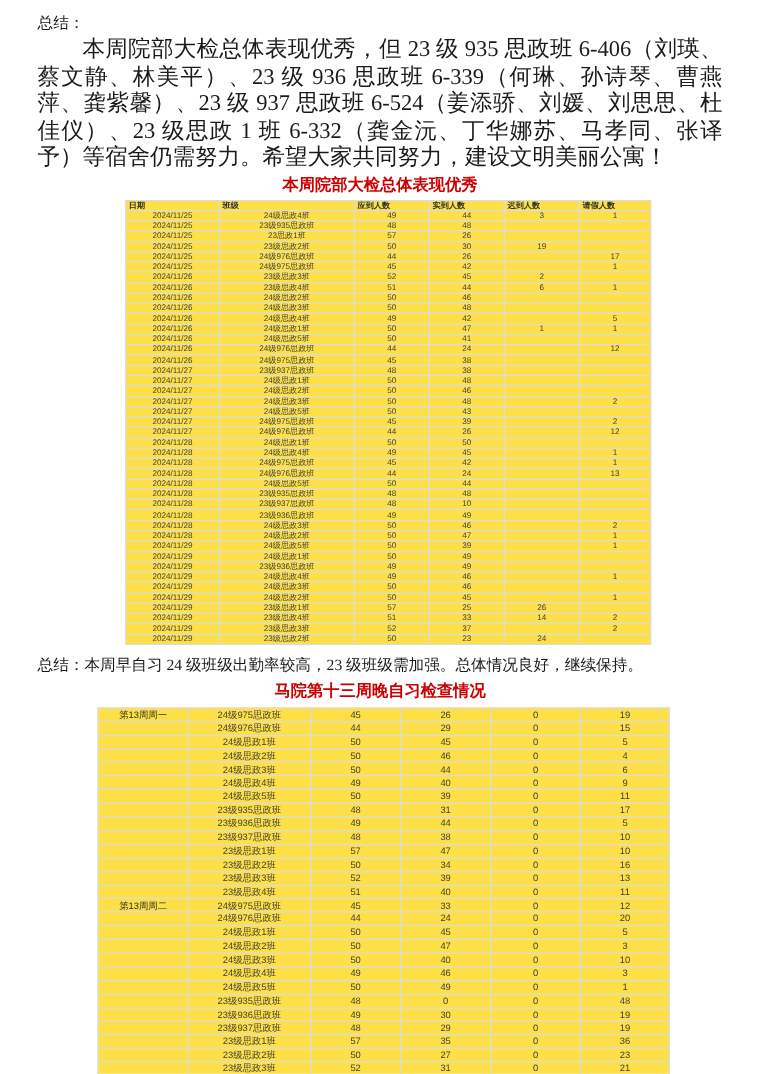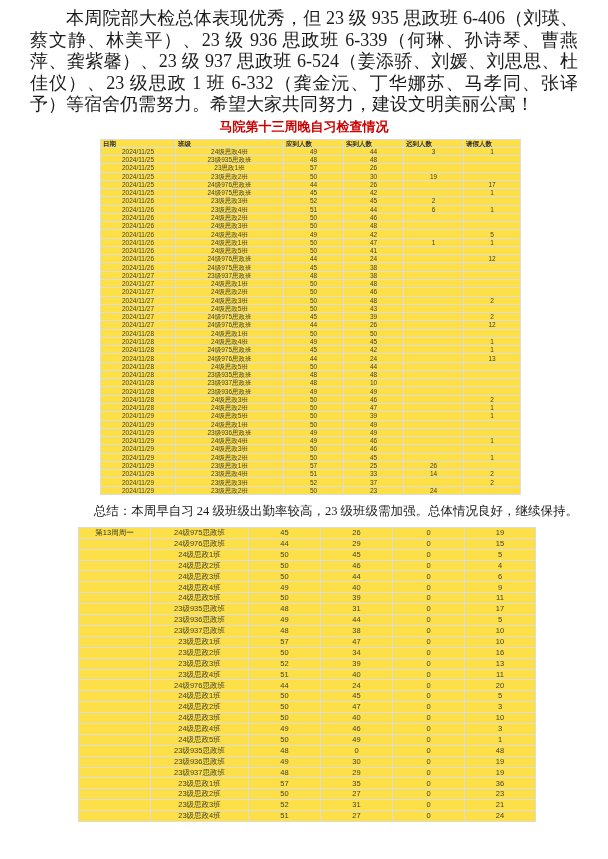--- a/index.html
+++ b/index.html
@@ -22,21 +22,20 @@
     font-size: 18px;
     line-height: 21.5px;
     text-align: justify;
     text-indent: 2em;
   }
   .summary-line {
     font-size: 12.5px;
     line-height: 20px;
     margin-top: 6px;
     white-space: nowrap;
-    text-align: right;
   }
 
   .table-title {
     text-align: center;
     color: #cc0000;
     font-weight: bold;
     font-size: 13px;
     line-height: 15px;
     margin-top: 3px;
     font-family: "Liberation Sans", "DejaVu Sans", sans-serif;
@@ -79,24 +78,25 @@
   }
   .evening-table tr { height: 10.9px; }
   .evening-table td { line-height: 9.5px; }
   .evening-table td:first-child { text-align: center; color: #2e2e2e; }
 </style>
 </head>
 <body>
 
 <div class="doc">
 
+  <span class="summary-label">总结：</span>
 
   <div class="summary-body">本周院部大检总体表现优秀，但 23 级 935 思政班 6-406（刘瑛、蔡文静、林美平）、23 级 936 思政班 6-339（何琳、孙诗琴、曹燕萍、龚紫馨）、23 级 937 思政班 6-524（姜添骄、刘媛、刘思思、杜佳仪）、23 级思政 1 班 6-332（龚金沅、丁华娜苏、马孝同、张译予）等宿舍仍需努力。希望大家共同努力，建设文明美丽公寓！</div>
 
-  <div class="table-title">马院第十三周晚自习检查情况</div>
+  <div class="table-title">本周院部大检总体表现优秀</div>
 
   <table class="morning-table">
     <colgroup>
       <col style="width:75px">
         <col style="width:108px">
         <col style="width:60px">
       <col style="width:60px">
         <col style="width:60px">
         <col style="width:57px">
     </colgroup>
@@ -445,20 +445,21 @@
           <td>50</td>
           <td>23</td>
           <td>24</td>
           <td></td>
         </tr>
       </tbody>
   </table>
 
   <div class="summary-line">总结：本周早自习 24 级班级出勤率较高，23 级班级需加强。总体情况良好，继续保持。</div>
 
+  <div class="table-title">马院第十三周晚自习检查情况</div>
 
   <table class="evening-table">
     <colgroup>
       <col style="width:72px">
         <col style="width:98px">
         <col style="width:72px">
       <col style="width:72px">
         <col style="width:72px">
         <col style="width:71px">
     </colgroup>
@@ -569,20 +570,28 @@
         </tr>
         <tr>
           <td></td>
           <td>23级思政4班</td>
           <td>51</td>
           <td>40</td>
           <td>0</td>
           <td>11</td>
         </tr>
         <tr>
+          <td>第13周周二</td>
+          <td>24级975思政班</td>
+          <td>45</td>
+          <td>33</td>
+          <td>0</td>
+          <td>12</td>
+        </tr>
+        <tr>
           <td></td>
           <td>24级976思政班</td>
           <td>44</td>
           <td>24</td>
           <td>0</td>
           <td>20</td>
         </tr>
         <tr>
           <td></td>
           <td>24级思政1班</td>

